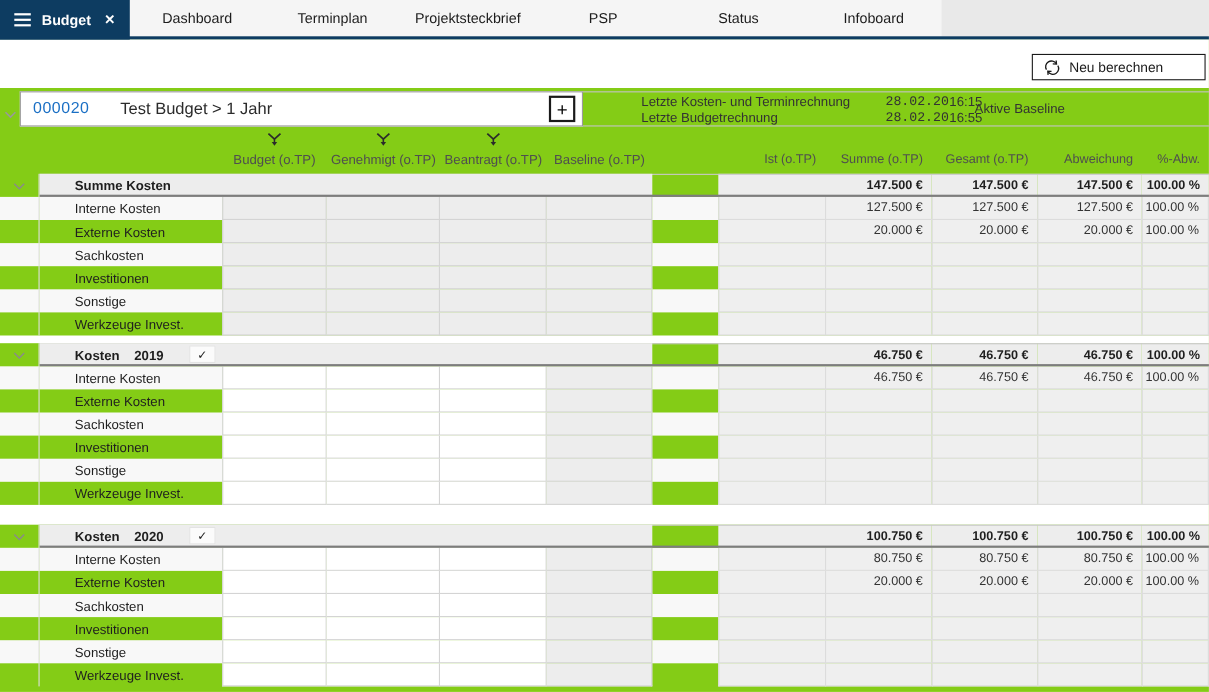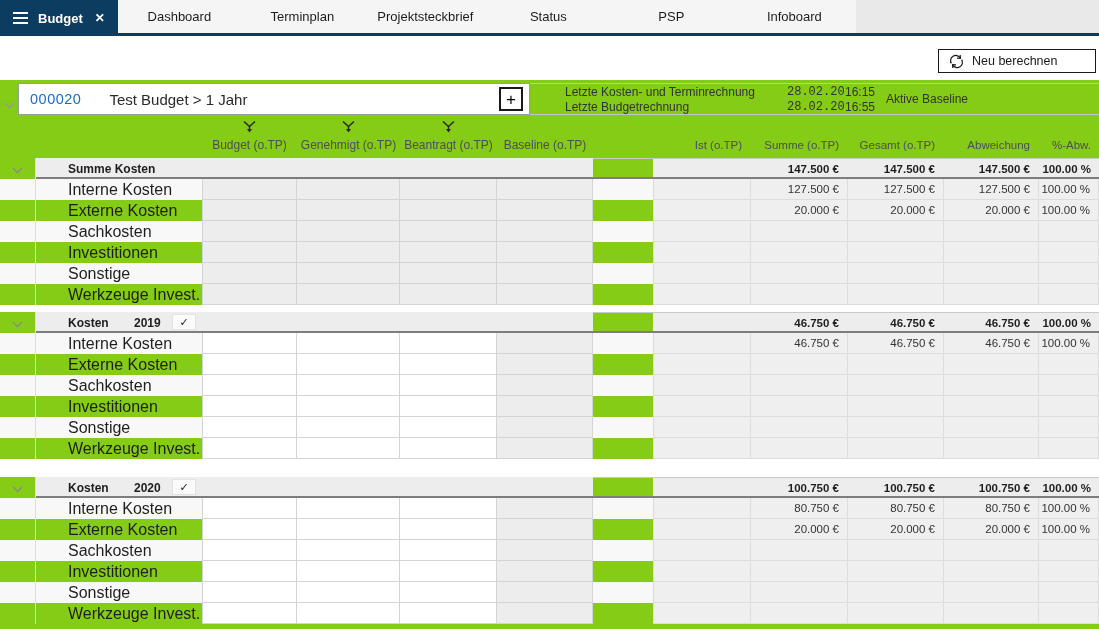--- a/index.html
+++ b/index.html
@@ -46,21 +46,21 @@
     border:1px solid #9b9b9b; display:flex; align-items:center; z-index:2;
   }
   .pid { color:#1a6fc4; font-size:14.5px; margin-left:11px; letter-spacing:0.5px; }
   .ptitle { color:#2b2b2b; font-size:15px; margin-left:28px; }
   .padd {
     margin-left:auto; margin-right:6px; width:24px; height:24px; background:#fff;
     border:2px solid #1a1a1a; display:flex; align-items:center; justify-content:center;
     font-size:17px; line-height:1; font-family:inherit; cursor:pointer; padding:0;
   }
   .pinfo { position:absolute; left:565px; top:1px; font-size:12px; color:#333; }
-  .pirow { display:flex; height:15px; align-items:center; }
+  .pirow { display:flex; height:15px; align-items:center;margin-left:18px; }
   .pil { width:222px; }
   .pidate { width:58px;font-family:Liberation Mono, monospace; }
   .pitime { width:42px; }
   .pbase { position:absolute; left:886px; top:9px; font-size:12px; color:#333; }
 
   
   .grid { display:grid; grid-template-columns:36px 166px 95px 103px 97px 96px 60px 97px 97px 96px 95px 61px; }.c3{grid-column:3}.c4{grid-column:4}.c5{grid-column:5}
   .c6{grid-column:6}.c8{grid-column:8}.c9{grid-column:9}.c10{grid-column:10}
   .c11{grid-column:11}.c12{grid-column:12}
 
@@ -72,29 +72,29 @@
   .lh { font-size:12px; color:#4f4f4f; display:flex; align-items:center; justify-content:center; }
   .rh { font-size:11.5px; color:#4f4f4f; display:flex; align-items:center; justify-content:flex-end; padding-right:8px; }
 
   
   .row { height:21px; position:relative; }
   .gutter { grid-column:1; border-right:1px solid #dedede; display:flex; align-items:center; justify-content:center; }
   .group-row::before { content:""; position:absolute; left:36px; right:0; top:0; height:1px; background:#c9c9c9; }
   .group-row::after  { content:""; position:absolute; left:36px; right:0; bottom:0; height:2px; background:#7d7d7d; z-index:3; }
   .group-label-area { grid-column:2/7; background:#ededed; position:relative; display:flex; align-items:center; }
   .group-title { font-weight:bold; font-size:12px; padding-left:32px; color:#1e1e1e; }
-  .group-year { position:absolute; left:98px; width:44px; font-weight:bold; font-size:12px; color:#1e1e1e; }
+  .group-year { position:absolute; left:86px; width:44px; font-weight:bold; font-size:12px; color:#1e1e1e; }
   .check-box {
     position:absolute; left:136px; top:2px; width:24px; height:16px; background:#fbfbfb;
     display:flex; align-items:center; justify-content:center; font-size:11px; color:#222;
     border:1px solid #e3e3e3; cursor:pointer;
   }
   .gval { background:#ededed; font-size:11.5px; font-weight:bold; color:#1f1f1f;
           display:flex; align-items:center; justify-content:flex-end; padding-right:8px; }
-  .label { grid-column:2; font-size:16px; color:#1f1f1f; display:flex; align-items:center; padding-left:32px; }
+  .label { grid-column:2; font-size:12px; color:#1f1f1f; display:flex; align-items:center; padding-left:32px; }
   .gap { grid-column:7; }
   .stripe .gutter, .stripe .label, .stripe .gap { background:#f8f8f8; }
   .inp { background:#fff; border-right:1px solid #d4d4d4; border-bottom:1px solid #d4d4d4; cursor:text; }
   .inp.first { border-left:1px solid #d4d4d4; }
   .inp.ro { background:#ededed; cursor:default; }
   .vval { background:#efefef; border-left:1px solid #dcdcdc; border-bottom:1px solid #dcdcdc;
           font-size:11.5px; color:#333; display:flex; align-items:center; justify-content:flex-end; padding-right:8px; }
   .vval.last { border-right:1px solid #dcdcdc; }
   .section-gap { background:#fff; }
 </style>
@@ -111,22 +111,22 @@
             <i></i>
             <i></i>
           </span>
         <span class="tab-label">Budget</span>
         <span class="close-x">✕</span>
       </div>
       <div id="tabs" class="tabs-rest">
           <div class="tab">Dashboard</div>
           <div class="tab">Terminplan</div>
           <div class="tab">Projektsteckbrief</div>
+          <div class="tab">PSP</div>
           <div class="tab">Status</div>
-          <div class="tab">PSP</div>
           <div class="tab">Infoboard</div>
         </div>
       <div class="tab-filler"></div>
     </div>
     <div class="underline"></div>
   </div>
 
   <div class="toolbar">
     <button class="recalc">
       <span style="display:inline-flex;">

